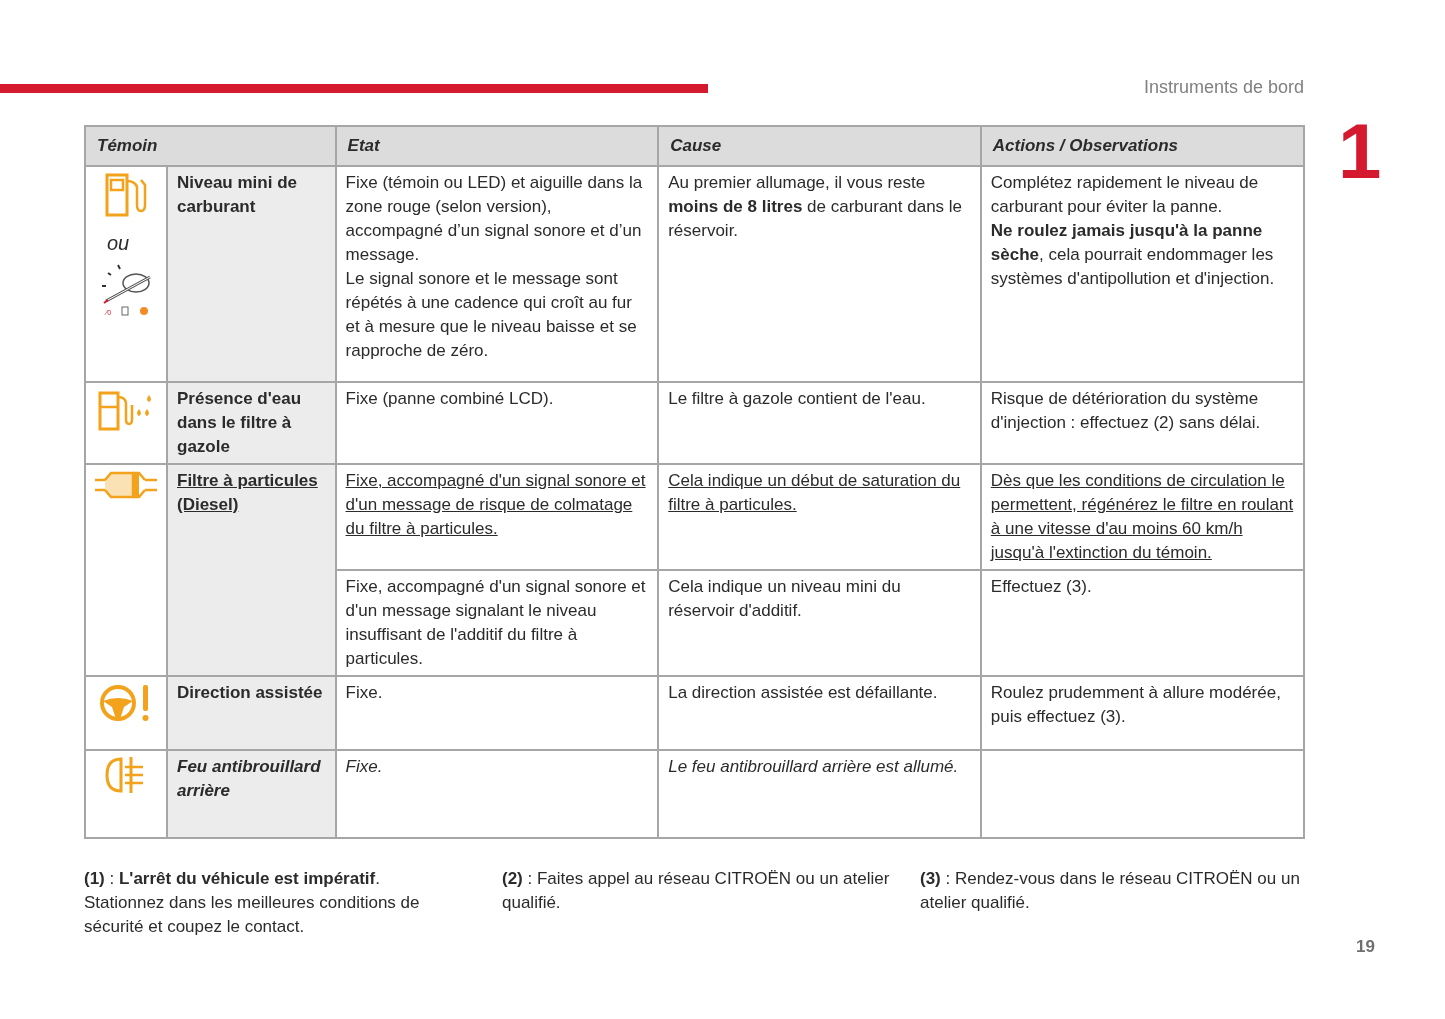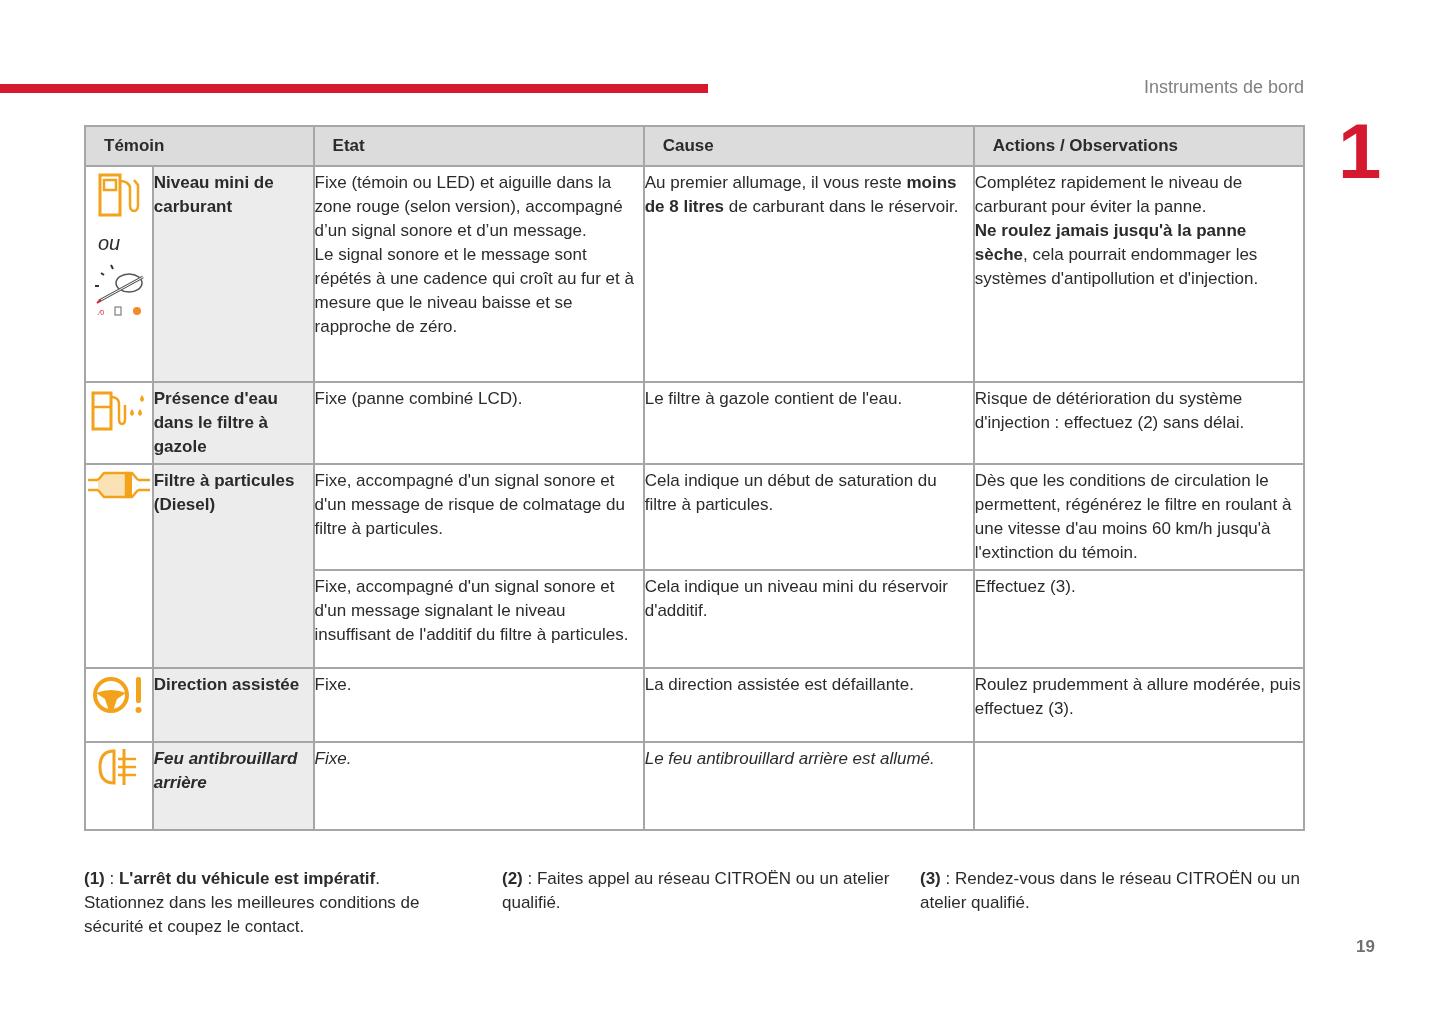--- a/index.html
+++ b/index.html
@@ -2,22 +2,22 @@
 <html><head>
 <meta charset="utf-8">
 <style>
   html, body { margin:0; padding:0; background:#ffffff; }
   body { width:1445px; height:1019px; position:relative; overflow:hidden;
          font-family:"Liberation Sans", sans-serif; color:#2b2b2b; }
   .redbar { position:absolute; left:0; top:84px; width:708px; height:9px; background:#d51a30; }
   .section-title { position:absolute; right:141px; top:77px; font-size:18px; color:#808080; }
   .chapter-num { position:absolute; left:1338px; top:112px; font-size:78px; font-weight:bold; color:#d51a30; line-height:1; }
   table.main { position:absolute; left:84px; top:125px; width:1221px; border-collapse:collapse; font-size:17px; line-height:24px; }
-  table.main td, table.main th { border:2px solid #a6a6a6; vertical-align:top; padding:4px 0; text-align:left; }
-  table.main th { background:#dcdcdc; font-weight:bold; height:38px; vertical-align:middle; padding:0 18px; }
+  table.main td, table.main th { border:2px solid #a6a6a6; vertical-align:top; padding:4px 9px; text-align:left; }
+  table.main th { background:#dcdcdc; font-weight:bold; height:38px; vertical-align:middle; padding:0 11px;font-style:italic; }
   td.icon { width:48px; padding:6px 8px; text-align:center; }
   td.name { background:#ececec; font-weight:bold; width:150px; }
   td.etat { width:310px;margin-top:20px; }
   td.cause { width:310px; }
   td.actions { width:310px; }
   .ou { font-size:20px; margin:12px 12px 4px;font-style:italic; }
   .foot { position:absolute; top:867px; font-size:17px; line-height:24px; color:#2b2b2b; }
   .pagenum { position:absolute; left:1356px; top:937px; font-size:17px; font-weight:bold; color:#707070; }
   svg { display:block; margin:0 auto; }
 </style>
@@ -83,21 +83,21 @@
             <path d="M50 22 q-4 5 0 7 q4 -2 0 -7z" fill="#f2a21b"></path>
           </svg>
         </span>
       </td>
       <td class="name">Présence d'eau dans le filtre à gazole</td>
       <td class="etat">Fixe (panne combiné LCD).</td>
       <td class="cause">Le filtre à gazole contient de l'eau.</td>
       <td class="actions">Risque de détérioration du système d'injection : effectuez (2) sans délai.</td>
     </tr>
 
-    <tr style="height:99px;">
+    <tr style="height:99px;text-decoration:underline;">
       <td class="icon" rowspan="2">
         <span>
           <svg width="62" height="32" viewBox="0 0 62 32">
             <line x1="0" y1="11" x2="10" y2="11" stroke="#f2a21b" stroke-width="2.5"></line>
             <line x1="0" y1="21" x2="10" y2="21" stroke="#f2a21b" stroke-width="2.5"></line>
             <path d="M10 11 L16 4 H38 V28 H16 L10 21" fill="#fbe2b4" stroke="#f2a21b" stroke-width="2.5"></path>
             <path d="M38 4 H44 L50 11 M38 28 H44 L50 21" fill="none" stroke="#f2a21b" stroke-width="2.5"></path>
             <rect x="38" y="4" width="6" height="24" fill="#f2a21b"></rect>
             <line x1="50" y1="11" x2="62" y2="11" stroke="#f2a21b" stroke-width="2.5"></line>
             <line x1="50" y1="21" x2="62" y2="21" stroke="#f2a21b" stroke-width="2.5"></line>

